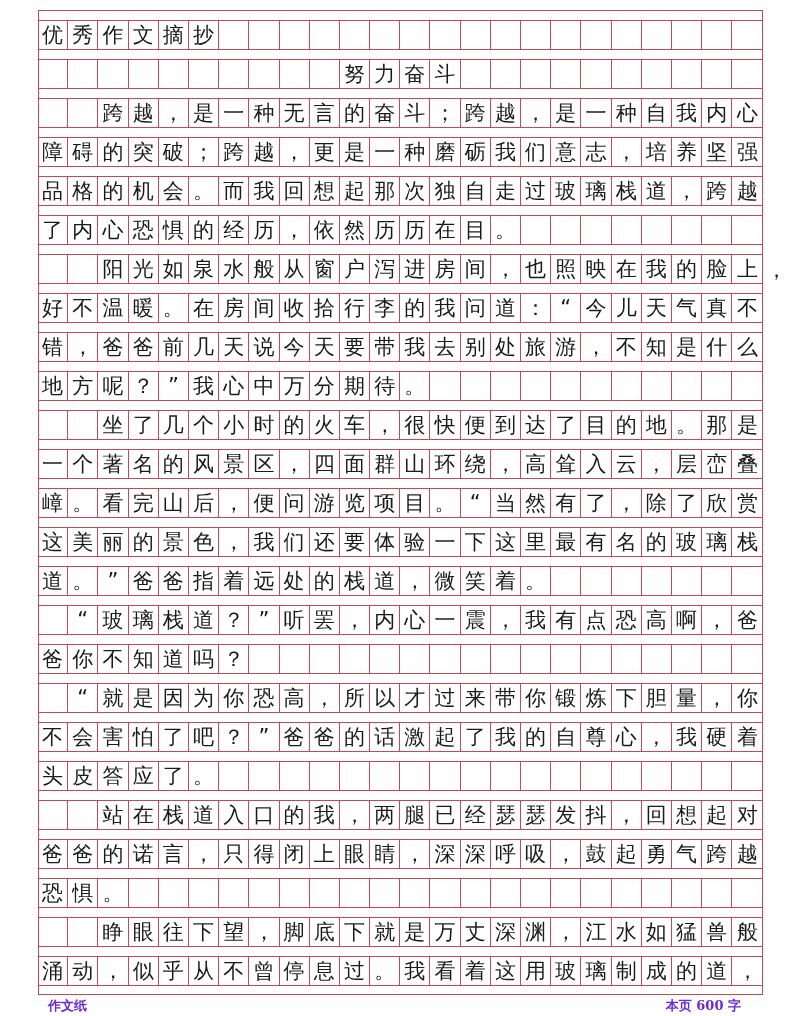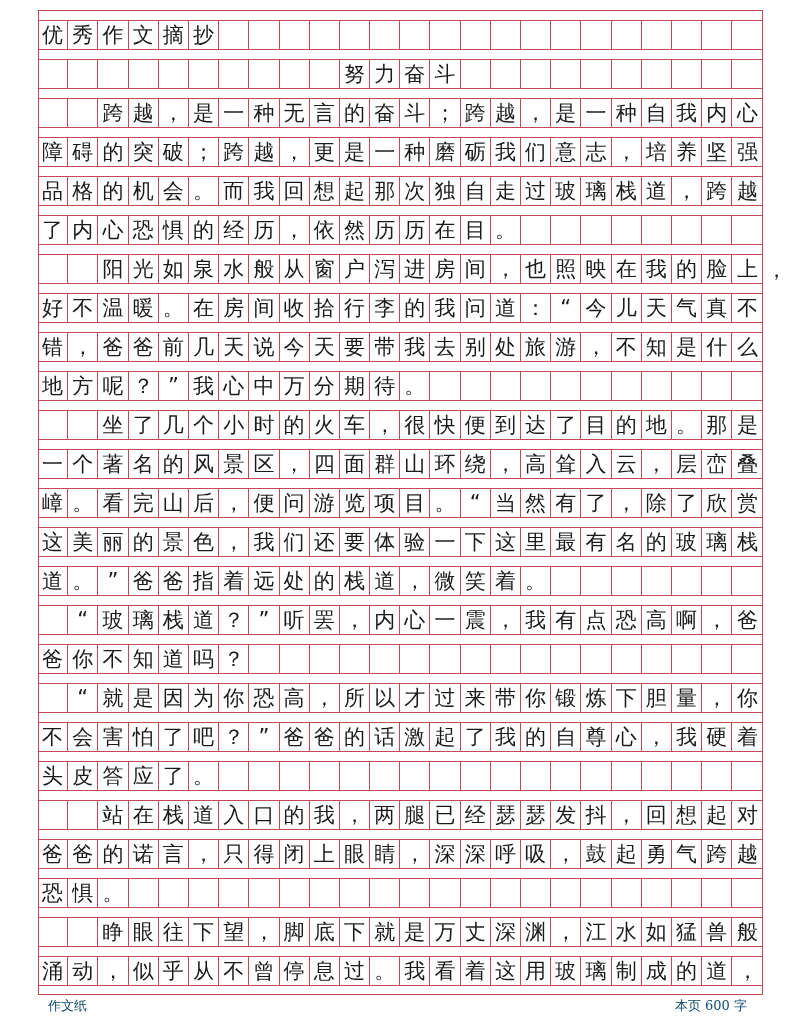--- a/index.html
+++ b/index.html
@@ -28,25 +28,25 @@
     overflow: visible;
   }
   .cell:first-child { border-left: 0; }
   .cell:last-child { border-right: 0; }
   .overflow {
     position: absolute; font-size: 21px; color: #1a1a1a;
     font-family: "DejaVu Sans", sans-serif;
   }
   .footer-left, .footer-right {
     position: absolute; top: 997px;
-    font-family: "DejaVu Serif", serif; font-weight: normal;
-    font-size: 13px; color: #0c4a6e;
+    font-family: "DejaVu Serif", serif; font-weight: bold;
+    font-size: 13px; color: #6d28d9;
   }
   .footer-left { left: 48px; }
-  .footer-right { right: 53px; text-align: right; }
+  .footer-right { right: 59px; text-align: right; }
 </style>
 </head>
 <body>
 
 <div class="sheet" id="sheet">
     <div class="row" style="top: 9px;">
       <div class="cell">优</div>
       <div class="cell">秀</div>
       <div class="cell">作</div>
       <div class="cell">文</div>

